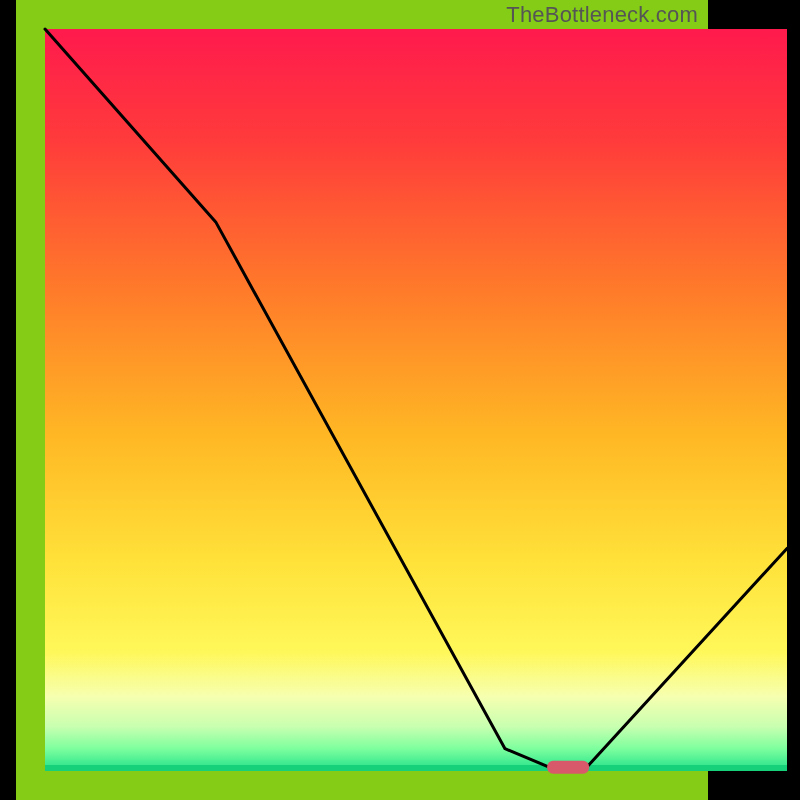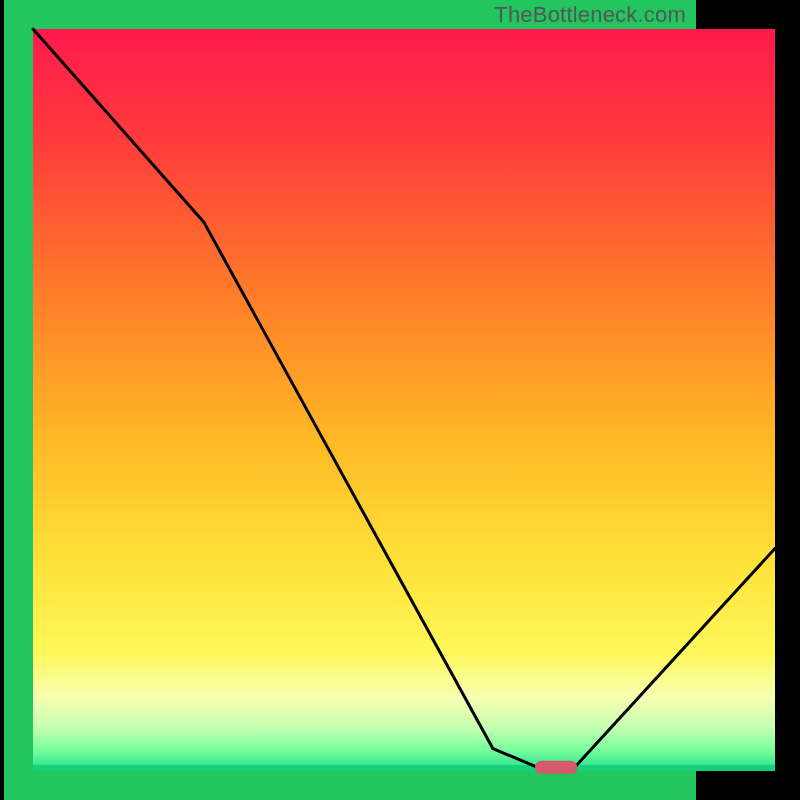--- a/index.html
+++ b/index.html
@@ -5,25 +5,25 @@
   html, body {
     margin: 0;
     padding: 0;
     width: 800px;
     height: 800px;
     background: #000;
     overflow: hidden;
   }
   .frame {
     position: absolute;
-    left: 4px;
+    left: 16px;
     top: 0;
     width: 692px;
     height: 800px;
-    background: #22c55e;
+    background: #84cc16;
   }
   .watermark {
     position: absolute;
     top: 2px;
     right: 10px;
     color: #555;
     font-family: Arial, Helvetica, sans-serif;
     font-size: 22px;
     font-weight: 400;
     letter-spacing: 0.2px;

